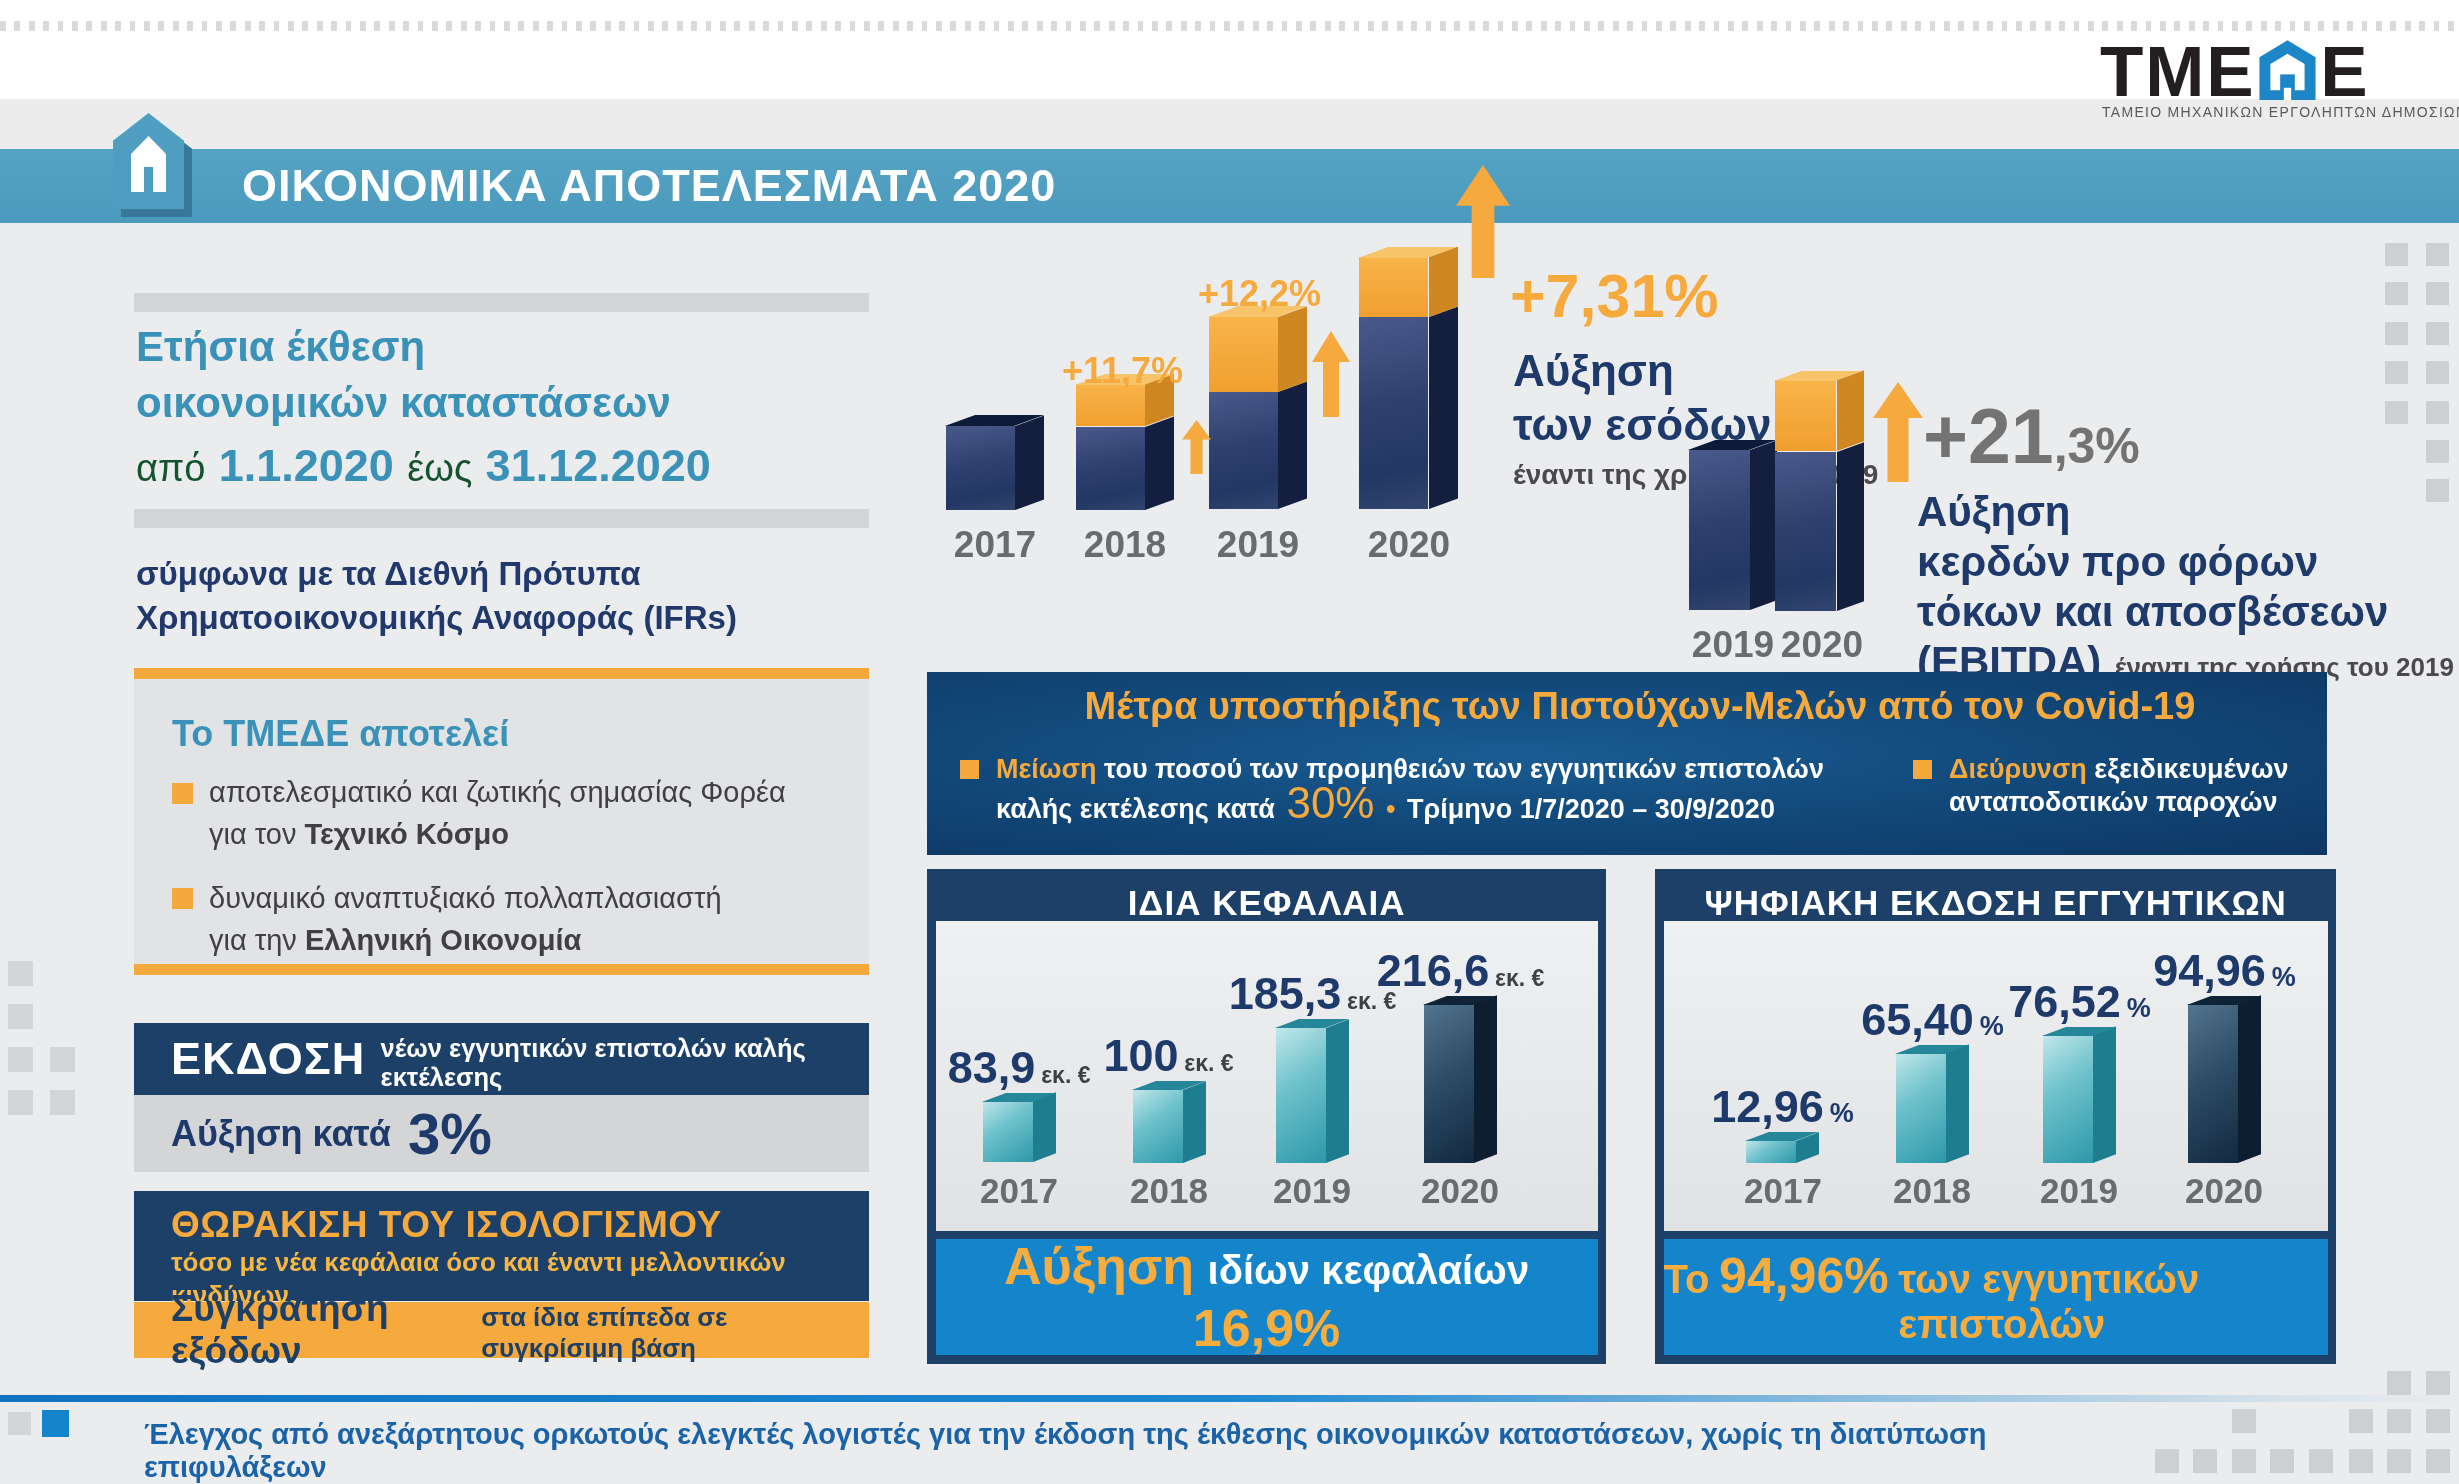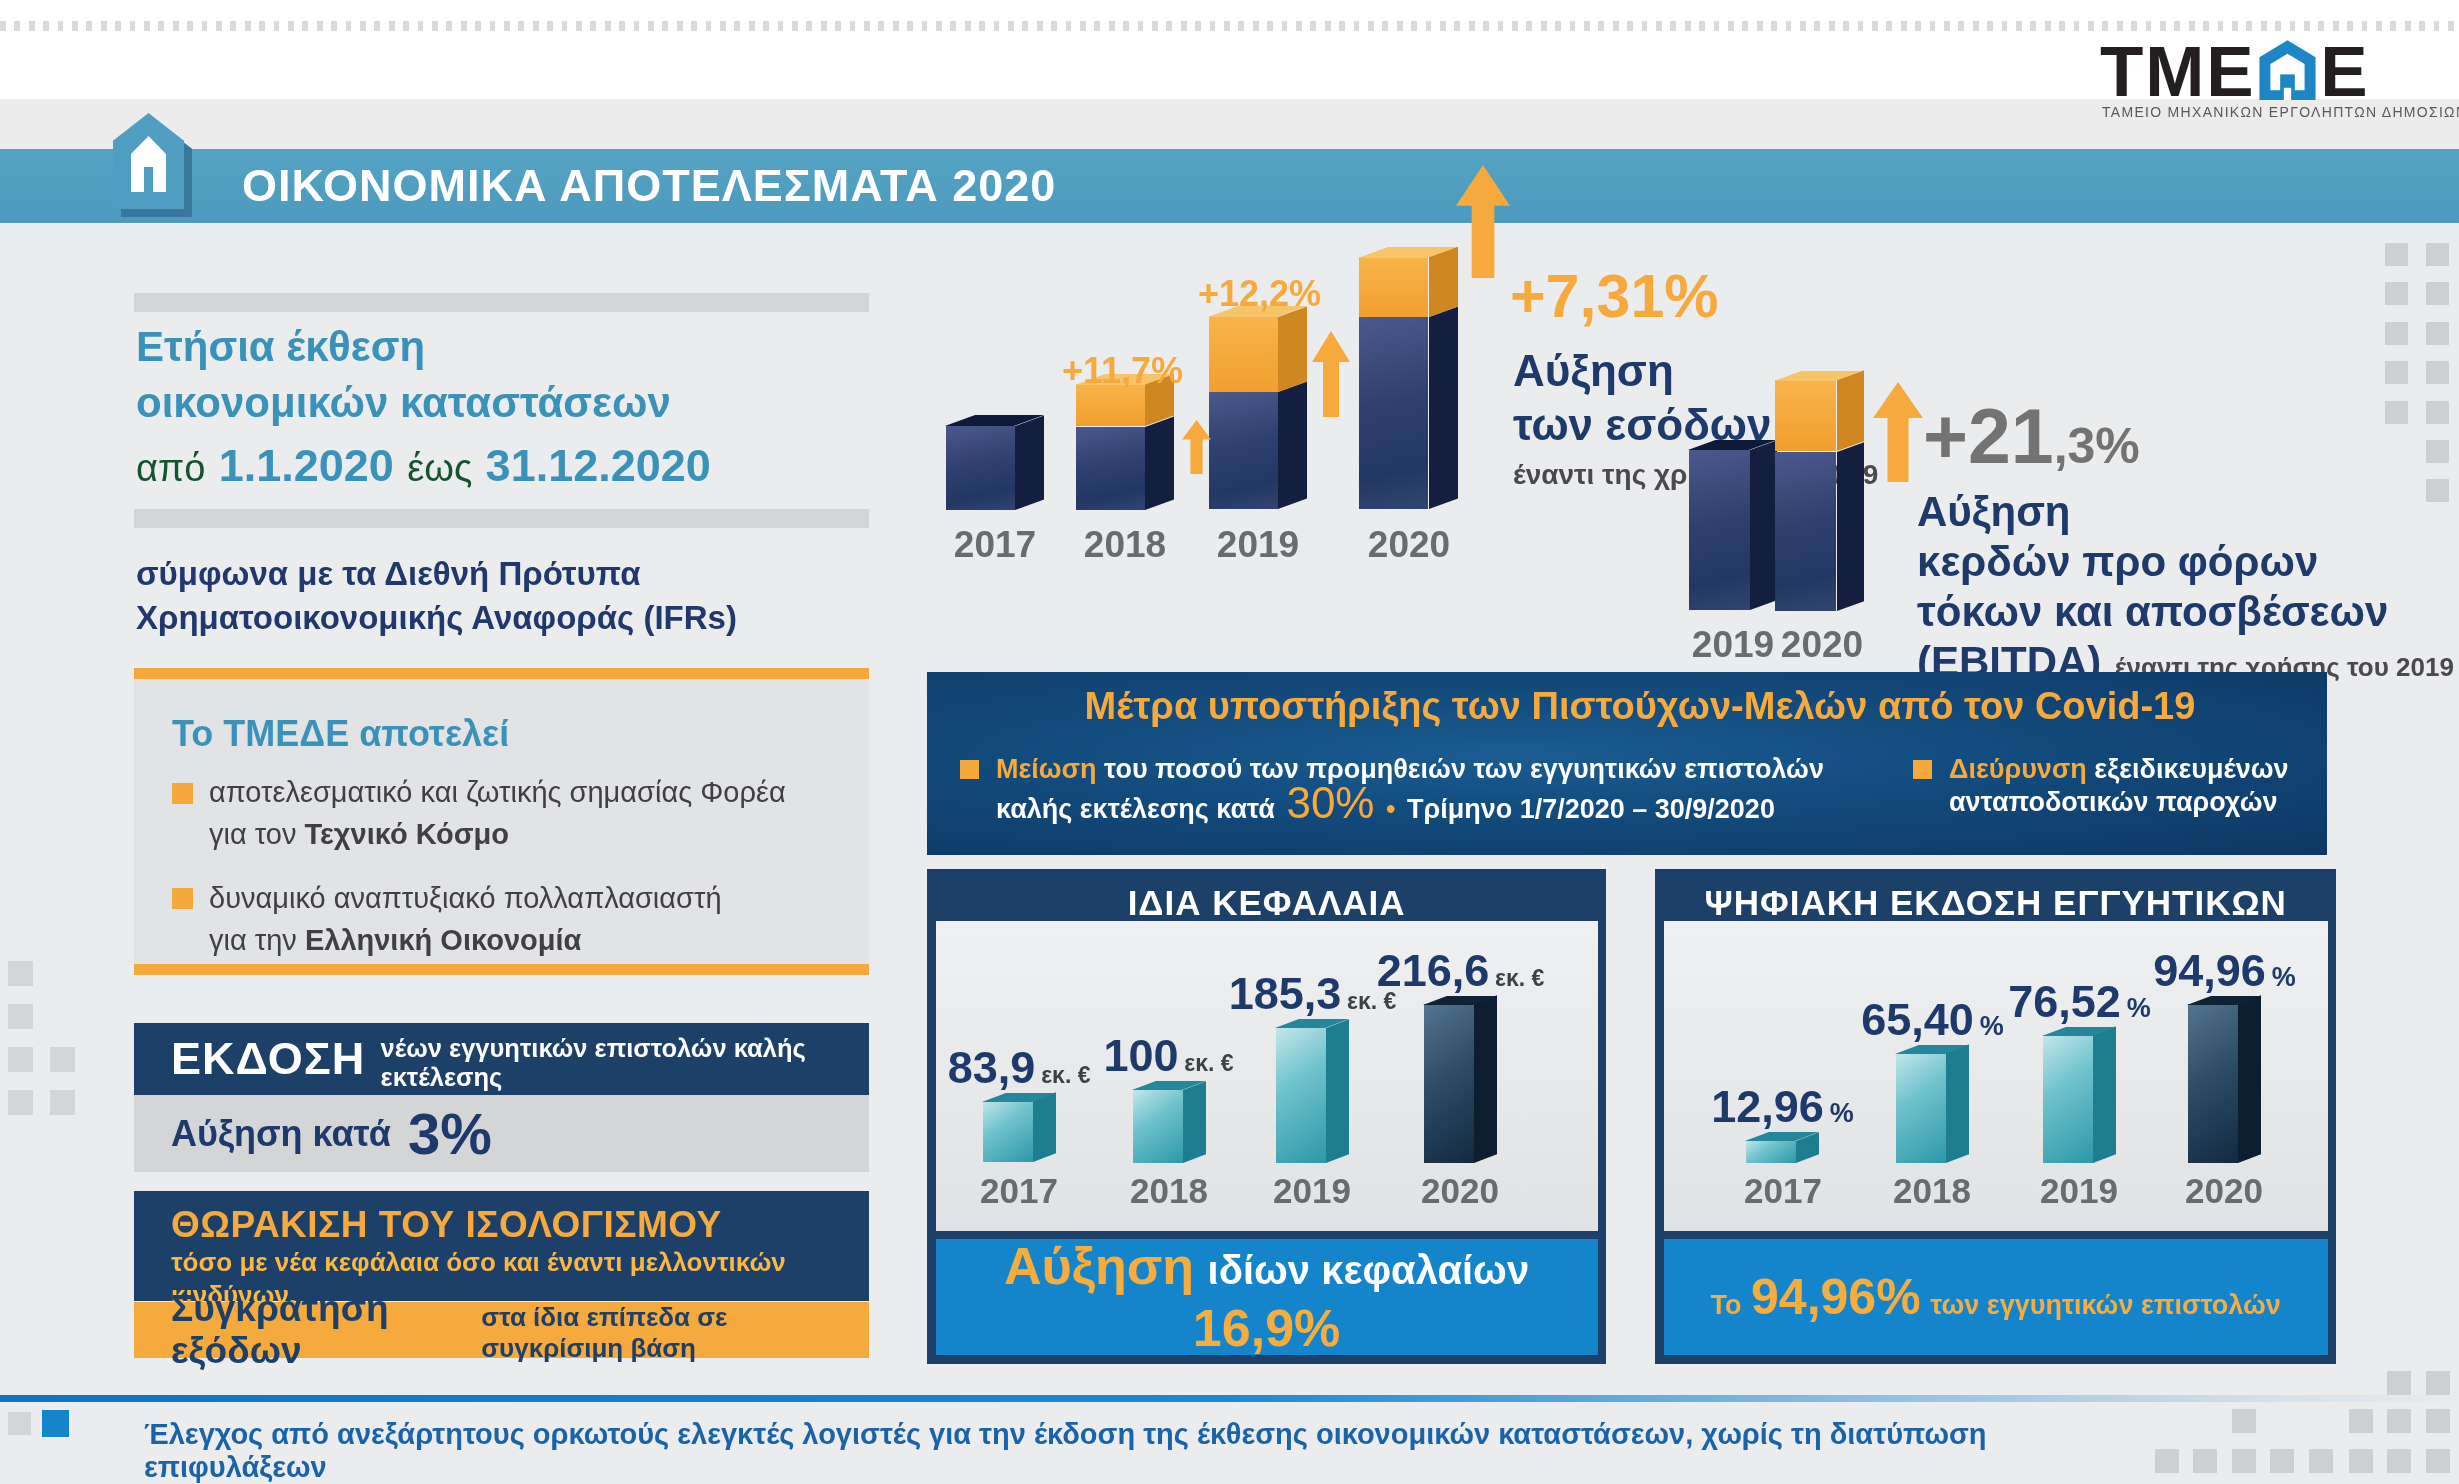--- a/index.html
+++ b/index.html
@@ -115,21 +115,21 @@
   .valLbl{position:absolute;width:211px;display:flex;align-items:baseline;justify-content:center;gap:5.8px;}
   .valNum{font-size:45px;font-weight:bold;color:#1e3a6b;}
   .valUnit{font-size:23px;font-weight:bold;color:#3f4042;}
   .valPct{font-size:27px;font-weight:bold;color:#1e3a6b;}
   .pYear{position:absolute;width:134px;text-align:center;font-size:35px;font-weight:bold;color:#6a6b6e;}
   .eqF1{display:flex;align-items:baseline;gap:13.4px;}
   .eqBold{font-size:52px;font-weight:bold;color:#f7ac3e;}
   .eqRest{font-size:40px;font-weight:bold;color:#ffffff;}
   .eqVal{font-size:52px;font-weight:bold;color:#f7ac3e;}
   .dgF{display:flex;align-items:baseline;gap:9.6px;color:#f7ac3e;font-weight:bold;}
-  .dgSmall{font-size:27px;}
+  .dgSmall{font-size:40px;}
   .dgBig{font-size:50px;}
   .dgMed{font-size:42px;}
   
   #footLine{left:0;top:1395px;width:2459px;height:6.7px;
      background:linear-gradient(90deg,#1074be 0%,#1e88cf 50%,rgba(160,195,220,0.25) 93%,rgba(160,195,220,0) 100%);}
   #footNote{left:144px;top:1418px;width:2017px;font-size:29px;font-weight:bold;color:#1b63a8;}
   .sq{position:absolute;background:#cdd0d3;}
   .sqL{background:#d3d5d7;}
   #footSqBlue{left:42px;top:1410px;width:27px;height:27px;background:#1585cb;position:absolute;}
 </style>

